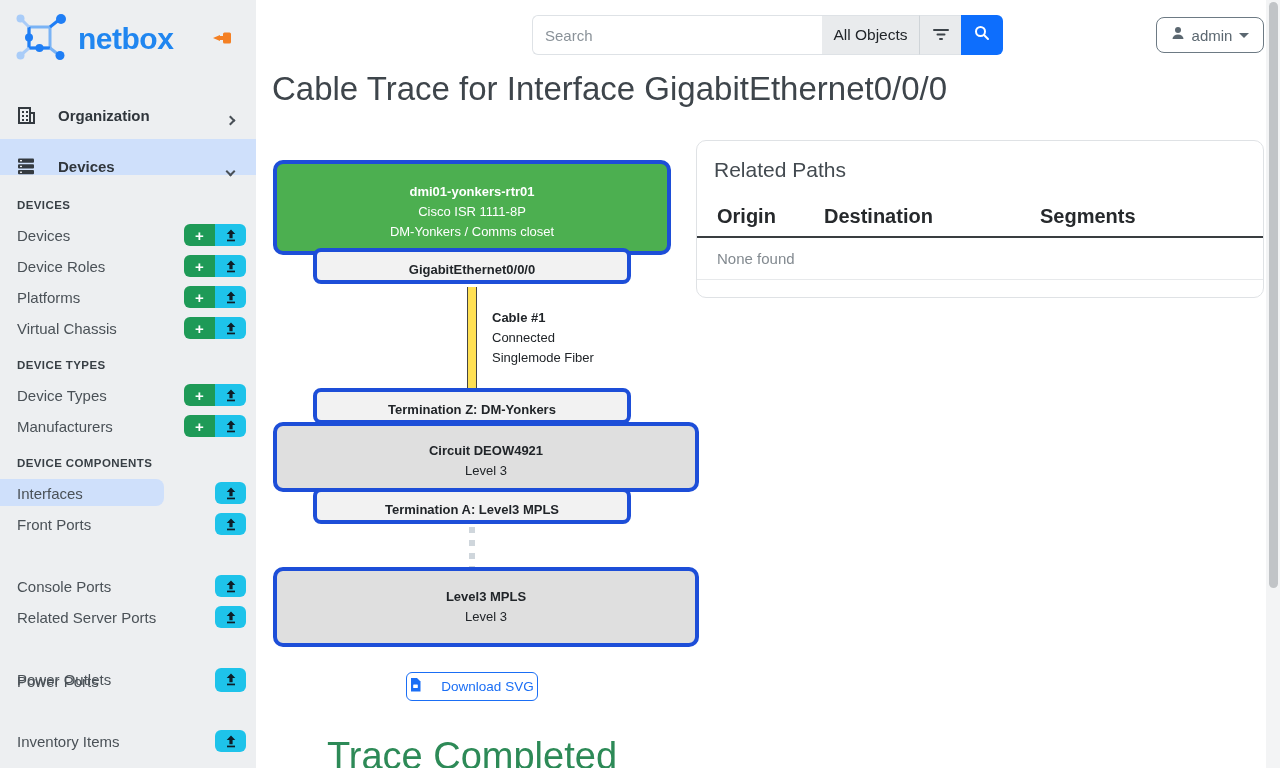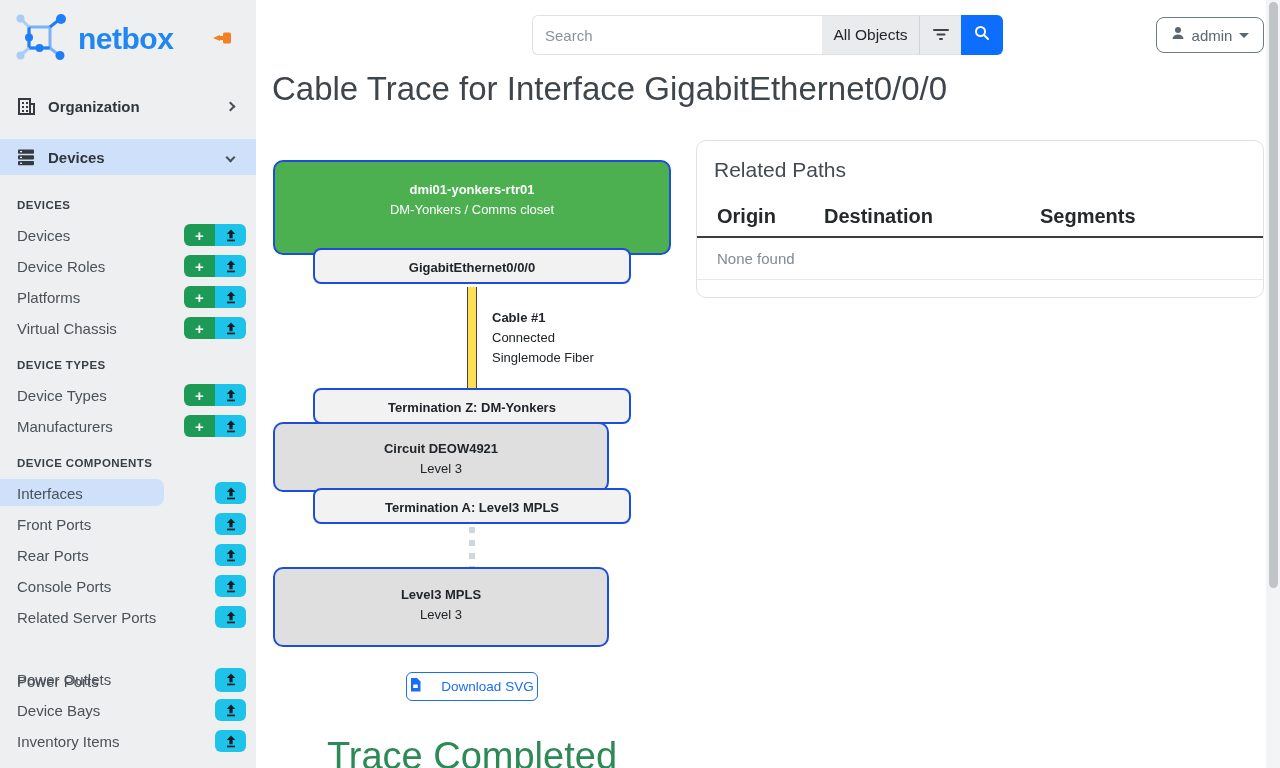--- a/index.html
+++ b/index.html
@@ -4,21 +4,21 @@
 <style>
   * { margin:0; padding:0; box-sizing:border-box; }
   html,body { width:1280px; height:768px; overflow:hidden; background:#fff;
     font-family:"Liberation Sans","DejaVu Sans",sans-serif; color:#343a40; }
 
   
   .sidebar { position:absolute; left:0; top:0; width:256px; height:768px; background:#edeff1; }
   .logo-row { position:absolute; left:16px; top:14px; display:flex; align-items:center; gap:10px; }
   .logo-text { font-size:30px; font-weight:bold; color:#2086f0; letter-spacing:-0.5px; }
   .pin-btn { position:absolute; left:212px; top:30px; width:22px; height:16px; cursor:pointer; }
-  .nav-row { position:absolute; left:0; width:256px; height:36px; display:flex; align-items:center; cursor:pointer; }
+  .nav-row { position:absolute; left:0; width:256px; height:36px; display:flex; align-items:flex-end; cursor:pointer;gap:10px; }
   .nav-row.active { background:#cfe0fb; }
   .nav-row .nav-icon { margin-left:16px; width:20px; display:flex; justify-content:center; }
   .nav-row .nav-label { margin-left:12px; font-size:15px; font-weight:bold; color:#30363c; }
   .chev { position:absolute; right:22px; width:7px; height:7px;
     border-right:2px solid #495057; border-bottom:2px solid #495057; }
   .chev.right { transform:rotate(-45deg); }
   .chev.down { transform:rotate(45deg); }
   .sgroup-header { position:absolute; left:17px; font-size:11.5px; font-weight:bold;
     color:#383f45; letter-spacing:0.4px; }
   .srow { position:absolute; left:0; width:256px; height:28px; }
@@ -48,30 +48,30 @@
     border:1.5px solid #6d7a84; border-radius:8px; background:#fff; display:flex;
     align-items:center; justify-content:center; gap:7px; cursor:pointer; }
   .user-label { font-size:15px; color:#5b6770; }
   .caret-down { width:0; height:0; border-left:5px solid transparent; border-right:5px solid transparent;
     border-top:5px solid #5b6770; }
 
   
   .page-title { position:absolute; left:272px; top:70px; font-size:33px; color:#3e454b; }
 
   
-  .tbox { position:absolute; border:2px solid #1d4ed8; text-align:center; }
+  .tbox { position:absolute; border:4px solid #1d4ed8; text-align:center; }
   .device-box { left:273px; top:160px; width:398px; height:95px; background:#4caf50;
     border-radius:10px; color:#fff; padding-top:18px; line-height:20px; font-size:13px; }
   .device-name { font-weight:bold; }
   .term-box { width:318px; height:36px; background:#f2f2f2; border-radius:8px;
     font-size:13px; font-weight:bold; color:#212529; line-height:36px; z-index:3; }
   .iface-box { left:313px; top:248px; }
   .termz-box { left:313px; top:388px; }
   .terma-box { left:313px; top:488px; }
-  .wide-box { left:273px; width:336px; background:#dfdfdf; border-radius:10px;
+  .wide-box { left:273px; width:426px; background:#dfdfdf; border-radius:10px;
     font-size:13px; color:#212529; line-height:20px; z-index:1; }
   .circuit-box { top:422px; height:70px; padding-top:15px; }
   .farend-box { top:567px; height:80px; padding-top:16px; }
   .bold-line { font-weight:bold; }
   .cable-line { position:absolute; left:467px; top:287px; width:10px; height:101px;
     background:#ffe054; border-left:1px solid #444; border-right:1px solid #444; z-index:2; }
   .cable-text { position:absolute; left:492px; top:308px; font-size:13px; color:#212529; line-height:20px; }
   .dash-line { position:absolute; left:469px; top:527px; width:6px; height:40px;
     background:repeating-linear-gradient(to bottom,#cfd6dc 0 6px,transparent 6px 13px); }
   .dl-btn { position:absolute; left:406px; top:672px; width:132px; height:29px;
@@ -252,29 +252,20 @@
 
   <div class="srow" style="top:510px">
     <span class="slabel">Front Ports</span>
     <span class="btn-import solo">
         <svg width="12" height="13" viewBox="0 0 12 13">
           <path d="M6 0.5 L10.3 5 H7.6 V9.2 H4.4 V5 H1.7 Z" fill="#0e1e28"></path>
           <rect x="2" y="10.6" width="8" height="1.7" fill="#0e1e28"></rect>
         </svg>
       </span>
   </div>
-  <div class="srow" style="top:541px">
-    <span class="slabel">Rear Ports</span>
-    <span class="btn-import solo">
-        <svg width="12" height="13" viewBox="0 0 12 13">
-          <path d="M6 0.5 L10.3 5 H7.6 V9.2 H4.4 V5 H1.7 Z" fill="#0e1e28"></path>
-          <rect x="2" y="10.6" width="8" height="1.7" fill="#0e1e28"></rect>
-        </svg>
-      </span>
-  </div>
   <div class="srow" style="top:572px">
     <span class="slabel">Console Ports</span>
     <span class="btn-import solo">
         <svg width="12" height="13" viewBox="0 0 12 13">
           <path d="M6 0.5 L10.3 5 H7.6 V9.2 H4.4 V5 H1.7 Z" fill="#0e1e28"></path>
           <rect x="2" y="10.6" width="8" height="1.7" fill="#0e1e28"></rect>
         </svg>
       </span>
   </div>
   <div class="srow" style="top:603px">
@@ -290,29 +281,20 @@
     <span class="slabel">Power Ports</span>
     <span class="btn-import solo">
         <svg width="12" height="13" viewBox="0 0 12 13">
           <path d="M6 0.5 L10.3 5 H7.6 V9.2 H4.4 V5 H1.7 Z" fill="#0e1e28"></path>
           <rect x="2" y="10.6" width="8" height="1.7" fill="#0e1e28"></rect>
         </svg>
       </span>
   </div>
   <div class="srow" style="top:665px">
     <span class="slabel">Power Outlets</span>
-    <span class="btn-import solo">
-        <svg width="12" height="13" viewBox="0 0 12 13">
-          <path d="M6 0.5 L10.3 5 H7.6 V9.2 H4.4 V5 H1.7 Z" fill="#0e1e28"></path>
-          <rect x="2" y="10.6" width="8" height="1.7" fill="#0e1e28"></rect>
-        </svg>
-      </span>
-  </div>
-  <div class="srow" style="top:696px">
-    <span class="slabel">Device Bays</span>
     <span class="btn-import solo">
         <svg width="12" height="13" viewBox="0 0 12 13">
           <path d="M6 0.5 L10.3 5 H7.6 V9.2 H4.4 V5 H1.7 Z" fill="#0e1e28"></path>
           <rect x="2" y="10.6" width="8" height="1.7" fill="#0e1e28"></rect>
         </svg>
       </span>
   </div>
   <div class="srow" style="top:727px">
     <span class="slabel">Inventory Items</span>
     <span class="btn-import solo">
@@ -354,20 +336,21 @@
     </svg>
   </span>
   <span class="user-label">admin</span>
   <span class="caret-down"></span>
 </div>
 
 <div class="page-title">Cable Trace for Interface GigabitEthernet0/0/0</div>
 
 <div class="tbox device-box">
   <div class="device-name">dmi01-yonkers-rtr01</div>
+  <div>Cisco ISR 1111-8P</div>
   <div>DM-Yonkers / Comms closet</div>
 </div>
 
 <div class="tbox term-box iface-box">GigabitEthernet0/0/0</div>
 
 <div class="cable-line"></div>
 <div class="cable-text">
   <div class="bold-line">Cable #1</div>
   <div>Connected</div>
   <div>Singlemode Fiber</div>

